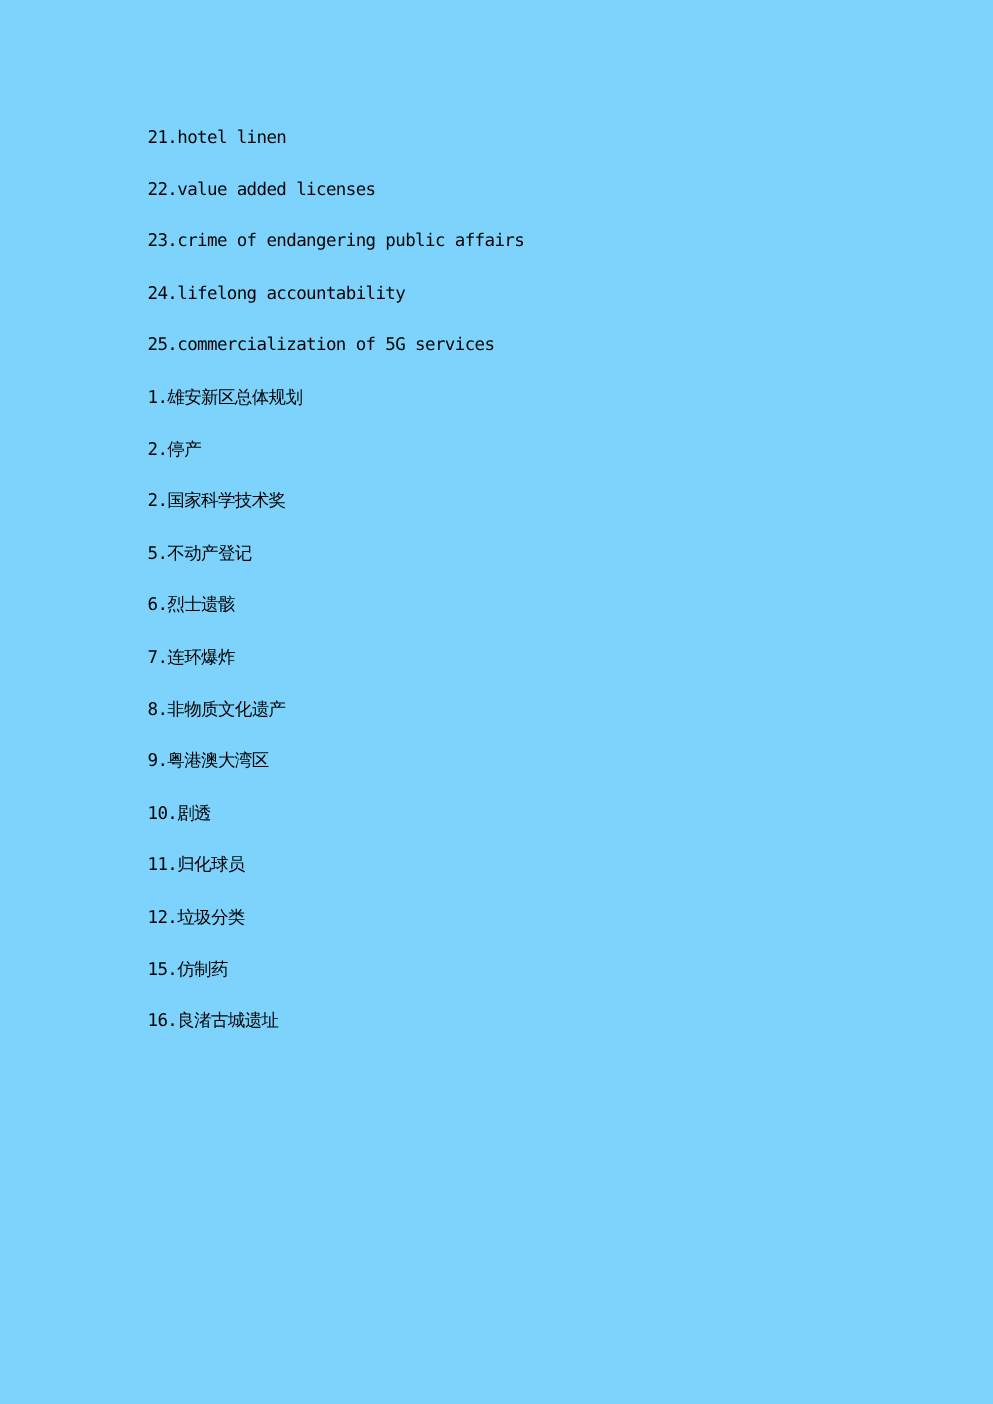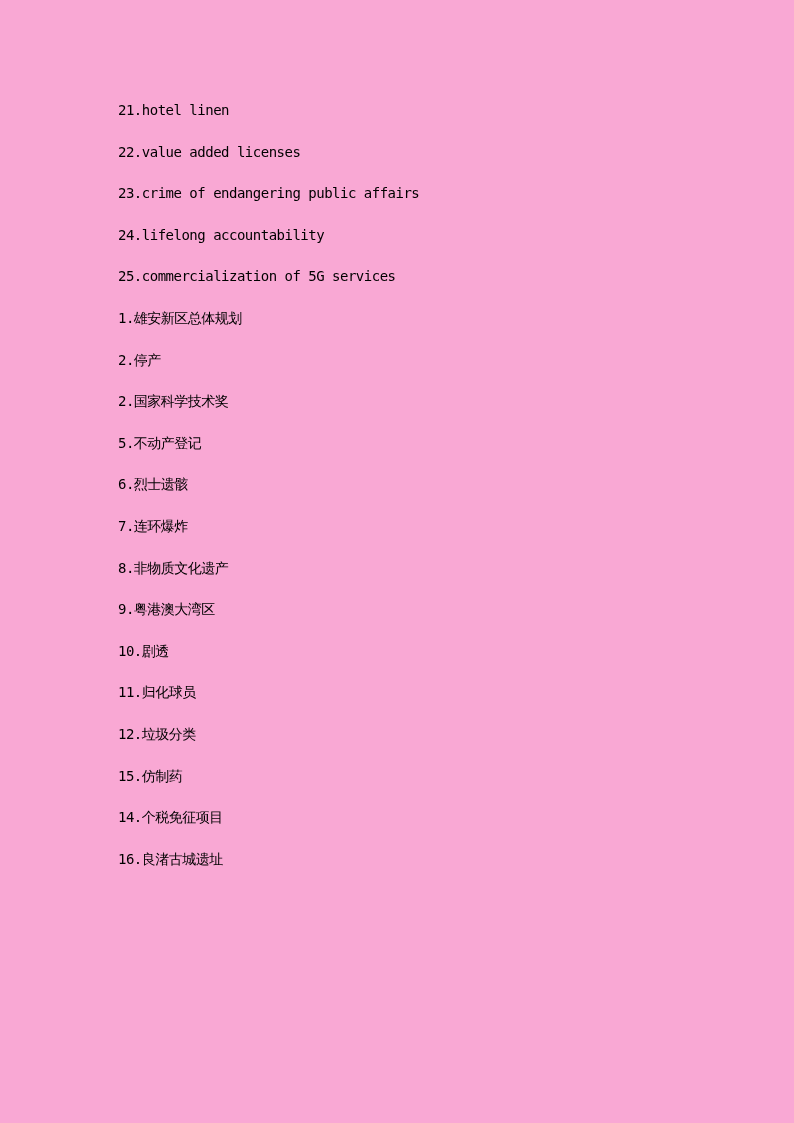--- a/index.html
+++ b/index.html
@@ -5,21 +5,21 @@
   html, body {
     margin: 0;
     padding: 0;
     background: #ffffff;
   }
   .page {
     position: relative;
     box-sizing: border-box;
     width: 794px;
     height: 1123px;
-    background: #f9a8d4;
+    background: #7dd3fc;
     color: #000000;
     padding: 100px 20px 0 118px;
     font-family: "DejaVu Sans Mono", "Liberation Mono", monospace;
     font-size: 14px;
     line-height: 20.8px;
     overflow: hidden;
   }
   .para {
     margin: 0 0 20.8px 0;
     white-space: pre;
@@ -46,17 +46,16 @@
     <p class="para">2.国家科学技术奖</p>
     <p class="para">5.不动产登记</p>
     <p class="para">6.烈士遗骸</p>
     <p class="para">7.连环爆炸</p>
     <p class="para">8.非物质文化遗产</p>
     <p class="para">9.粤港澳大湾区</p>
     <p class="para">10.剧透</p>
     <p class="para">11.归化球员</p>
     <p class="para">12.垃圾分类</p>
     <p class="para">15.仿制药</p>
-    <p class="para">14.个税免征项目</p>
     <p class="para">16.良渚古城遗址</p>
   </div>
 
 </div>
 
 </body></html>

